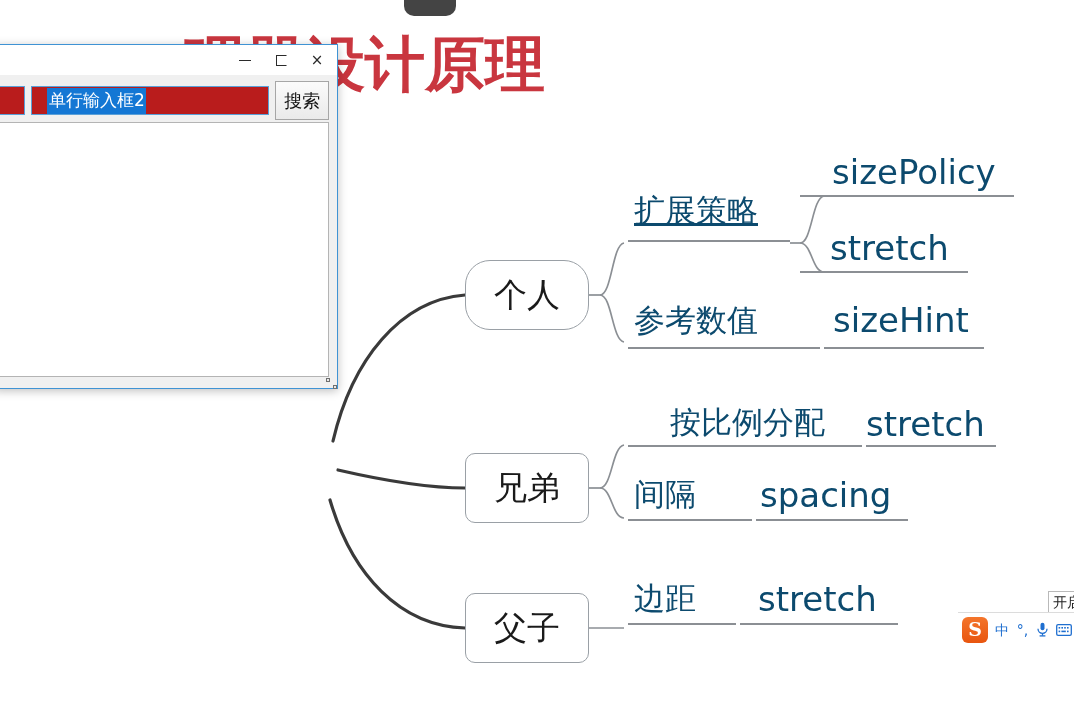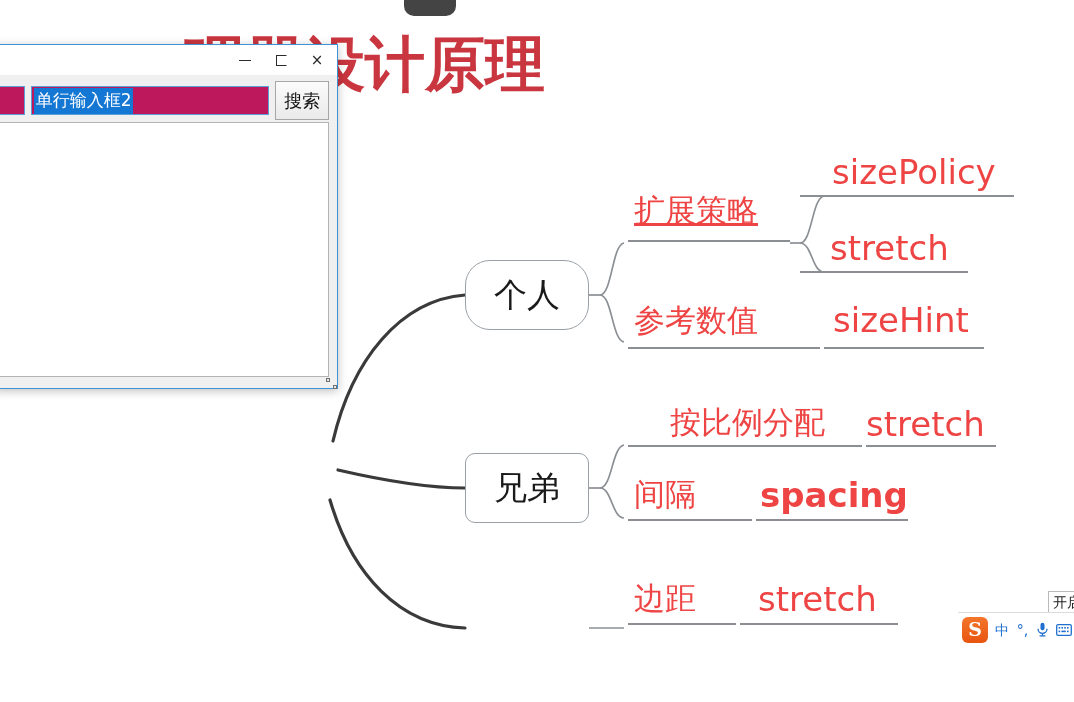--- a/index.html
+++ b/index.html
@@ -104,21 +104,21 @@
     font-size: 33px;
     color: #1a1a1a;
   }
   .mm-branch.b1 { left: 465px; top: 260px; border-radius: 25px; }
   .mm-branch.b2 { left: 465px; top: 453px; }
   .mm-branch.b3 { left: 465px; top: 593px; }
 
   .mm-leaf {
     position: absolute;
     font-family: "DejaVu Sans", "Liberation Sans", sans-serif;
-    color: #ef4444;
+    color: #0c4a6e;
     white-space: nowrap;
   }
   .mm-leaf.cn { font-size: 31px; }
   .mm-leaf.en { font-size: 34px; }
 
   
   #app-window {
     position: absolute;
     left: -6px;
     top: 44px;
@@ -176,28 +176,28 @@
   .toolrow {
     display: flex;
     align-items: center;
     gap: 6px;
     padding: 6px 8px 6px 0px;
     box-sizing: border-box;
   }
   .line-edit {
     height: 29px;
     border: 1px solid #5aa0d8;
-    background: #be185d;
+    background: #b91c1c;
     display: flex;
     align-items: center;
     box-sizing: border-box;
     font-family: "DejaVu Sans", "Liberation Sans", sans-serif;
     font-size: 17px;
     color: #111111;
-    padding: 0 2px;
+    padding: 0 15px;
     overflow: hidden;
   }
   .line-edit.first {
     width: 34px;
     margin-left: -4px;
   }
   .line-edit.second {
     width: 240px;
   }
   .le-selected {
@@ -358,33 +358,34 @@
       <line x1="756" y1="520" x2="908" y2="520"></line>
 
       <line x1="628" y1="624" x2="736" y2="624"></line>
       <line x1="740" y1="624" x2="898" y2="624"></line>
     </g>
   </svg>
 
 
   <div class="mm-node mm-branch b1">个人</div>
   <div class="mm-node mm-branch b2">兄弟</div>
+  <div class="mm-node mm-branch b3">父子</div>
 
   <div class="mm-leaf cn" style="left:634px; top:190px;text-decoration:underline;">扩展策略</div>
   <div class="mm-leaf en" style="left:832px; top:152px;">sizePolicy</div>
   <div class="mm-leaf en" style="left:830px; top:228px;">stretch</div>
 
   <div class="mm-leaf cn" style="left:634px; top:300px;">参考数值</div>
   <div class="mm-leaf en" style="left:833px; top:300px;">sizeHint</div>
 
   <div class="mm-leaf cn" style="left:634px; top:402px;margin-left:36px;">按比例分配</div>
   <div class="mm-leaf en" style="left:866px; top:404px;">stretch</div>
 
   <div class="mm-leaf cn" style="left:634px; top:474px;">间隔</div>
-  <div class="mm-leaf en" style="left:760px; top:475px;font-weight:bold;">spacing</div>
+  <div class="mm-leaf en" style="left:760px; top:475px;">spacing</div>
 
   <div class="mm-leaf cn" style="left:634px; top:578px;">边距</div>
   <div class="mm-leaf en" style="left:758px; top:579px;">stretch</div>
 </div>
 
 <div id="app-window">
 
   <div class="win-titlebar">
     <div class="win-btn">
       <span class="glyph-min"></span>

